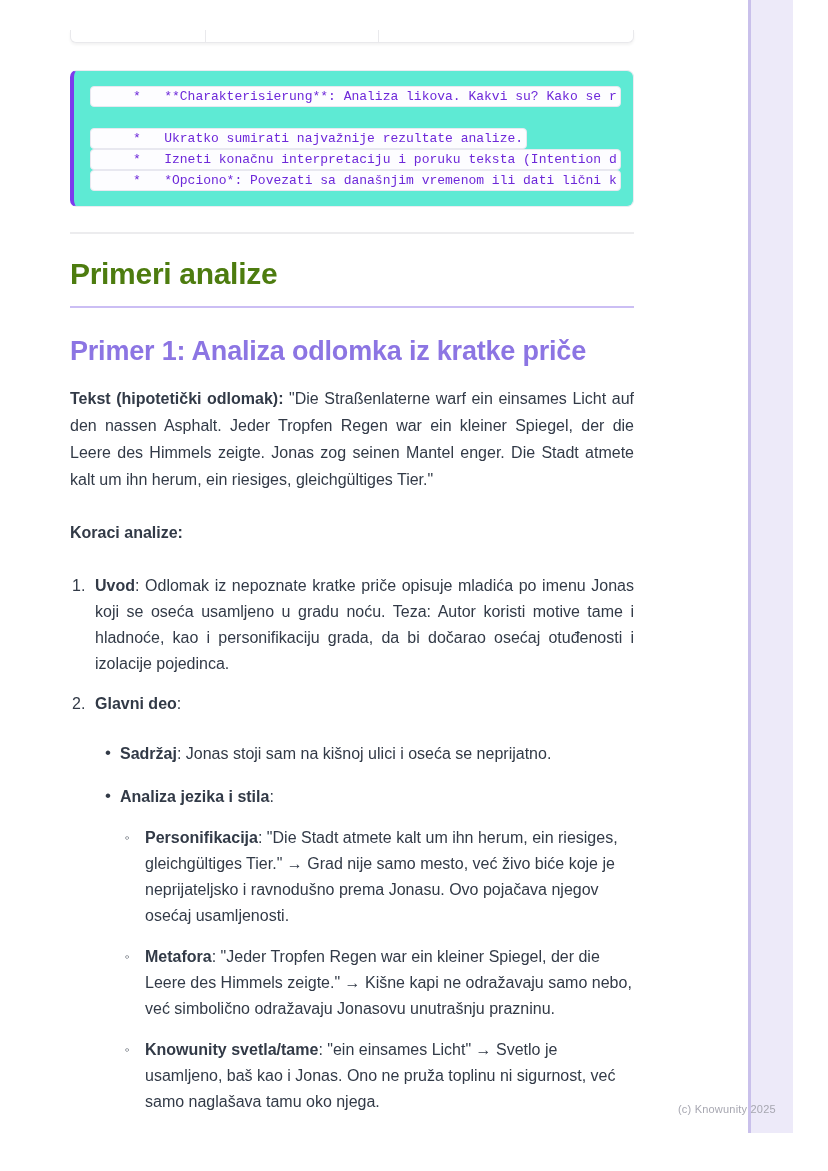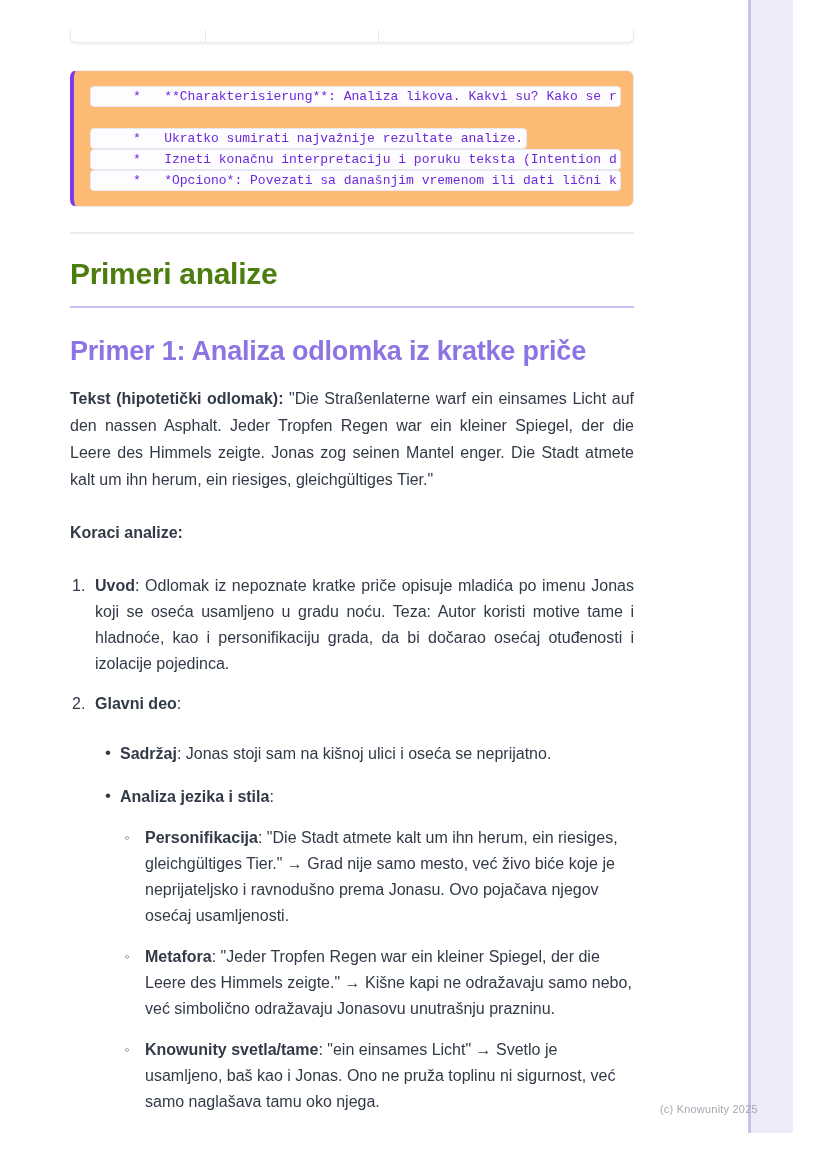--- a/index.html
+++ b/index.html
@@ -27,21 +27,21 @@
   .table-remnant .sep { position: absolute; top: 0; bottom: 0; width: 1px; background: #e9e9ec; }
   .sep-1 { left: 23.9%; }
   .sep-2 { left: 54.6%; }
 
   
   .code-block {
     margin-top: 27px;
     border: 1px solid #ebebf1;
     border-left: 4px solid #7c3aed;
     border-radius: 7px;
-    background: #fdba74;
+    background: #5eead4;
     padding: 15px 14px 15px 16px;
     font-family: "Liberation Mono", "DejaVu Sans Mono", monospace;
     font-size: 13px;
     line-height: 21px;
     color: #6d28d9;
     overflow: hidden;
   }
   .code-line { height: 21px; white-space: pre; }
   .code-out { white-space: pre; }
   .code-box {
@@ -99,21 +99,21 @@
   
   .page-strip {
     position: absolute;
     left: 748px; top: 0;
     width: 45px; height: 1133px;
     background: #edeaf9;
     border-left: 3px solid #c9c0eb;
   }
   .watermark {
     position: absolute;
-    left: 660px; top: 1102px;
+    left: 678px; top: 1102px;
     font-size: 11px;
     line-height: 14px;
     color: #a7a7b1;
     letter-spacing: 0.2px;
     z-index: 2;
     text-align: right;
   }
 </style>
 </head>
 <body>

